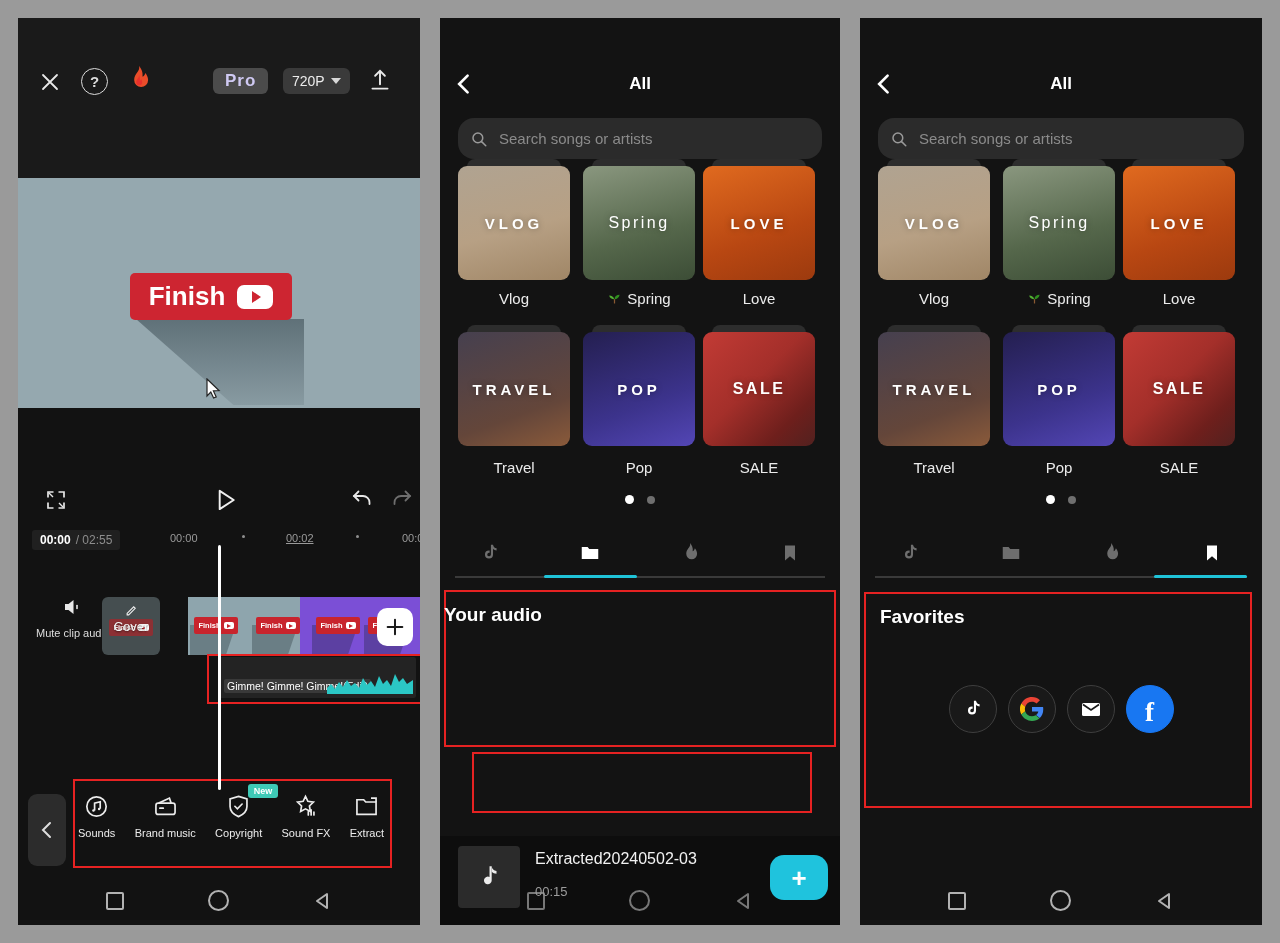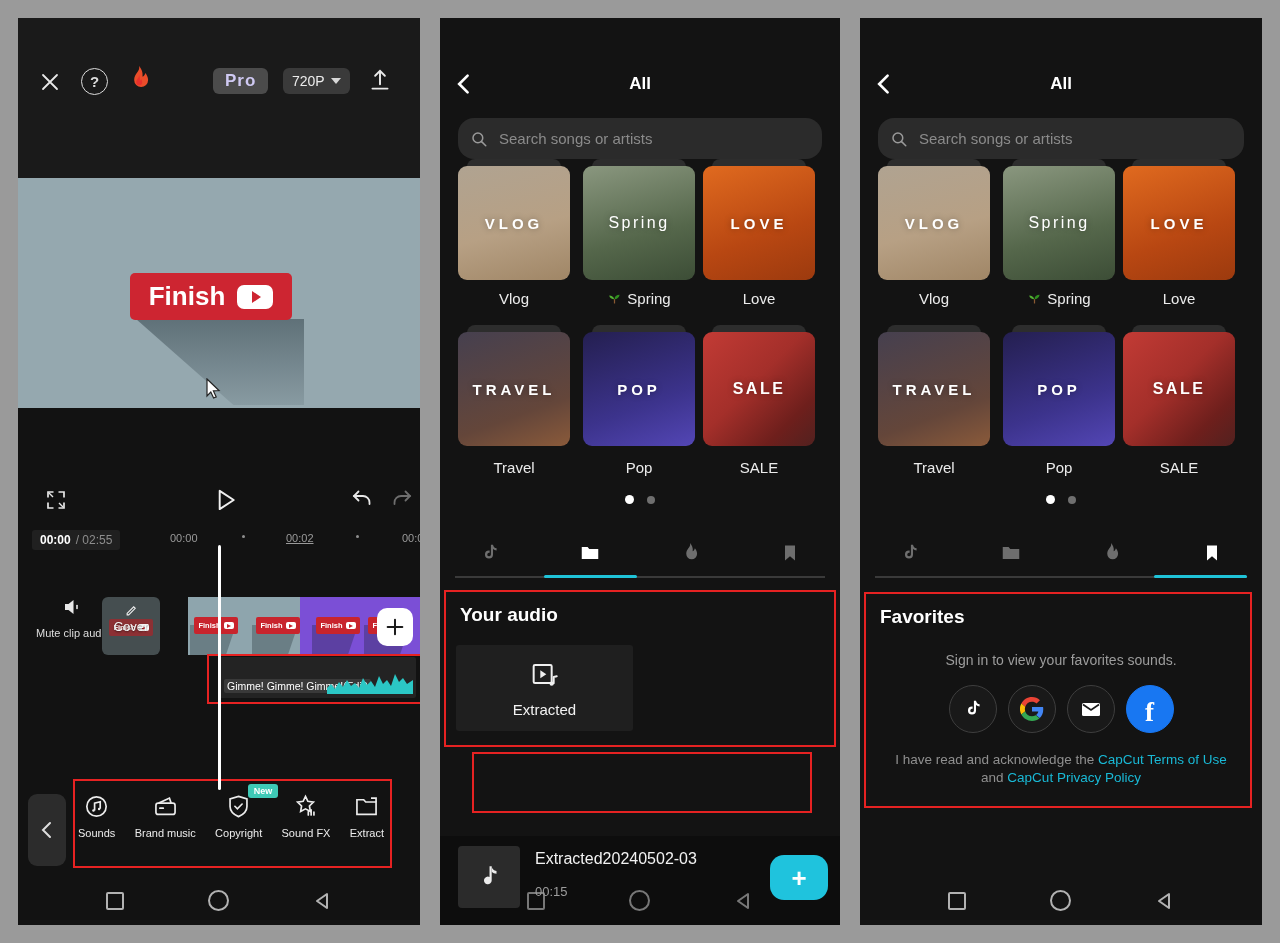--- a/index.html
+++ b/index.html
@@ -379,30 +379,21 @@
       <div class="tab">
         <svg width="20" height="22" viewBox="0 0 24 24">
             <path d="M6 3h12v18l-6-5.2L6 21z" fill="#6e6e6e"></path>
           </svg>
       </div>
     </div>
     <div class="tabline" style="top:558px;"></div>
     <div class="tabline-active" style="top:557px;left:104px;width:93px;"></div>
 
     <div class="redbox" style="left:4px;top:572px;width:388px;height:153px;"></div>
-    <div class="abs" style="left:20px;top:586px;color:#fff;font-size:19px;font-weight:bold;z-index:7;">Your audio</div>
-    <div class="ya-card" style="left:16px;top:627px;width:177px;z-index:7;">
-      <svg width="32" height="32" viewBox="0 0 24 24" fill="none" stroke="#f0f0f0" stroke-width="1.5">
-        <rect x="3.5" y="4.5" width="13.5" height="13.5" rx="1"></rect>
-          <path d="M8.5 8.5l4.5 3-4.5 3z" fill="#f0f0f0" stroke="none"></path>
-          <path d="M18.5 13.5v4.6M18.5 13.5l2.3-.5" stroke-linecap="round"></path>
-          <circle cx="17" cy="18.5" r="1.6" fill="#f0f0f0" stroke="none"></circle>
-      </svg>
-      <span class="lbl" style="color:#f2f2f2;">Extracted</span>
-    </div>
+    <div class="abs" style="left:4px;top:586px;color:#fff;font-size:19px;font-weight:bold;z-index:7;">Your audio</div>
 
     <div class="redbox" style="left:32px;top:734px;width:336px;height:57px;"></div>
 
     <div class="abs" style="left:0;top:818px;width:100%;height:89px;background:#0d0d0d;">
       <div class="abs" style="left:18px;top:10px;width:62px;height:62px;background:#2b2b2b;border-radius:4px;
         display:flex;align-items:center;justify-content:center;">
         <svg width="26" height="30" viewBox="0 0 24 28">
             <path d="M14.5 4v13.2a3.6 3.6 0 1 1-2-3.2V4z" fill="#ececec"></path>
             <path d="M14.5 4c.4 2.6 2 4.2 4.5 4.5v2.4c-1.8-.1-3.4-.8-4.5-1.9z" fill="#ececec"></path>
           </svg>
@@ -515,21 +506,20 @@
         <svg width="20" height="22" viewBox="0 0 24 24">
             <path d="M6 3h12v18l-6-5.2L6 21z" fill="#fff"></path>
           </svg>
       </div>
     </div>
     <div class="tabline" style="top:558px;"></div>
     <div class="tabline-active" style="top:557px;left:294px;width:93px;"></div>
 
     <div class="redbox" style="left:4px;top:574px;width:384px;height:212px;"></div>
     <div class="abs" style="left:20px;top:588px;color:#fff;font-size:19px;font-weight:bold;z-index:7;">Favorites</div>
-    <div class="abs" style="left:0;top:634px;width:100%;text-align:center;color:#9c9c9c;font-size:14px;z-index:7;">Sign in to view your favorites sounds.</div>
 
     <div class="abs row" style="left:0;top:667px;width:100%;justify-content:center;gap:11px;z-index:7;">
       <div class="fav-circle">
         <svg width="22" height="24" viewBox="0 0 24 24">
             <path d="M13 3h2.3c.3 2.2 1.7 3.6 3.9 3.9v2.3c-1.5-.1-2.9-.6-3.9-1.5v5.9a4.4 4.4 0 1 1-4.4-4.4c.25 0 .5.02.7.06v2.5a2 2 0 1 0 1.4 1.94z" fill="#fff"></path>
           </svg>
       </div>
       <div class="fav-circle">
         <svg width="24" height="24" viewBox="0 0 48 48">
           <path fill="#EA4335" d="M24 9.5c3.5 0 6.6 1.2 9.1 3.6l6.8-6.8C35.6 2.4 30.1 0 24 0 14.6 0 6.5 5.4 2.6 13.2l7.9 6.2C12.4 13.5 17.7 9.5 24 9.5z"></path>
@@ -542,23 +532,20 @@
         <svg width="24" height="24" viewBox="0 0 24 24">
             <rect x="3" y="6" width="18" height="13" rx="1.5" fill="#fff"></rect>
             <path d="M4 7.5l8 5.5 8-5.5" fill="none" stroke="#191919" stroke-width="1.7"></path>
           </svg>
       </div>
       <div class="fav-circle" style="background:#1877f2;border-color:#1877f2;">
         <span style="color:#fff;font-size:27px;font-weight:bold;font-family:'Liberation Serif',serif;margin-top:6px;">f</span>
       </div>
     </div>
 
-    <div class="abs terms" style="left:28px;top:733px;width:346px;z-index:7;">
-      <span>I have read and acknowledge the </span><span class="lnk">CapCut Terms of Use</span><span> and </span><span class="lnk">CapCut Privacy Policy</span>
-    </div>
 
     <div class="navrow">
       <div class="nav-square"></div>
       <div class="nav-circle"></div>
       <svg width="20" height="20" viewBox="0 0 20 20">
           <path d="M14 3v14L4 10z" fill="none" stroke="#b2b2b2" stroke-width="2" stroke-linejoin="round"></path>
         </svg>
     </div>
   </div>
 

